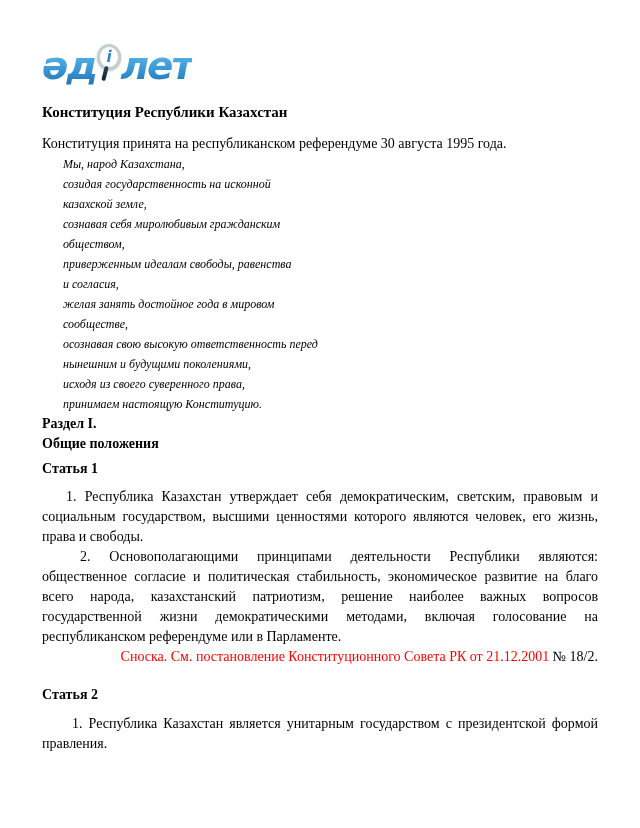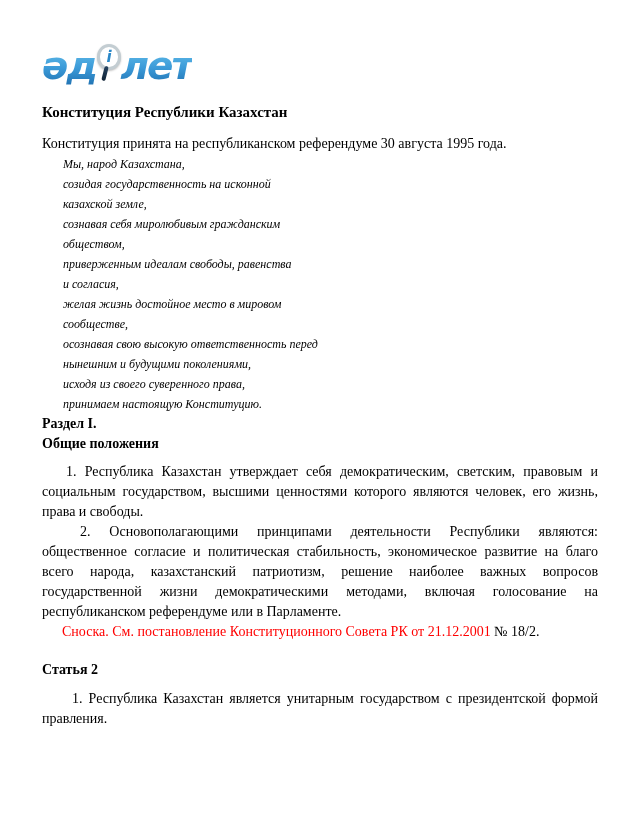--- a/index.html
+++ b/index.html
@@ -51,21 +51,21 @@
   .article-heading.second{margin-top:18px;}
   .body-p{
     font-size:14px;line-height:20px;margin:8px 0 0 0;
     text-align:justify;
   }
   .body-p.no-gap{margin-top:0;}
   .indent-sm{text-indent:24px;}
   .indent-lg{text-indent:38px;}
   .indent-md{text-indent:30px;}
   .footnote{
-    font-size:14px;line-height:20px;margin:0;text-indent:20px;text-align:left;
+    font-size:14px;line-height:20px;margin:0;text-indent:20px;text-align:right;
   }
   .red-link{color:#ff0000;cursor:pointer;}
 </style>
 </head>
 <body>
 
 <div class="page">
 
   <div class="logo">
     <span class="logo-text part1">әд</span>
@@ -80,33 +80,34 @@
   <p class="intro">Конституция принята на республиканском референдуме 30 августа 1995 года.</p>
 
   <div class="preamble">
     <div class="pre-line">Мы, народ Казахстана,</div>
     <div class="pre-line">созидая государственность на исконной</div>
     <div class="pre-line">казахской земле,</div>
     <div class="pre-line">сознавая себя миролюбивым гражданским</div>
     <div class="pre-line">обществом,</div>
     <div class="pre-line">приверженным идеалам свободы, равенства</div>
     <div class="pre-line">и согласия,</div>
-    <div class="pre-line">желая жизнь достойное место в мировом</div>
+    <div class="pre-line">желая занять достойное года в мировом</div>
     <div class="pre-line">сообществе,</div>
     <div class="pre-line">осознавая свою высокую ответственность перед</div>
     <div class="pre-line">нынешним и будущими поколениями,</div>
     <div class="pre-line">исходя из своего суверенного права,</div>
     <div class="pre-line">принимаем настоящую Конституцию.</div>
   </div>
 
   <div class="section-heading">
     <div>Раздел I.</div>
     <div>Общие положения</div>
   </div>
 
+  <h2 class="article-heading">Статья 1</h2>
 
   <p class="body-p indent-sm">1. Республика Казахстан утверждает себя демократическим, светским, правовым и социальным государством, высшими ценностями которого являются человек, его жизнь, права и свободы.</p>
 
   <p class="body-p no-gap indent-lg">2. Основополагающими принципами деятельности Республики являются: общественное согласие и политическая стабильность, экономическое развитие на благо всего народа, казахстанский патриотизм, решение наиболее важных вопросов государственной жизни демократическими методами, включая голосование на республиканском референдуме или в Парламенте.</p>
 
   <p class="footnote"><span class="red-link">Сноска. См. постановление Конституционного Совета РК от 21.12.2001</span><span> № 18/2.</span></p>
 
   <h2 class="article-heading second">Статья 2</h2>
 
   <p class="body-p indent-md" style="margin-top:9px;">1. Республика Казахстан является унитарным государством с президентской формой правления.</p>

